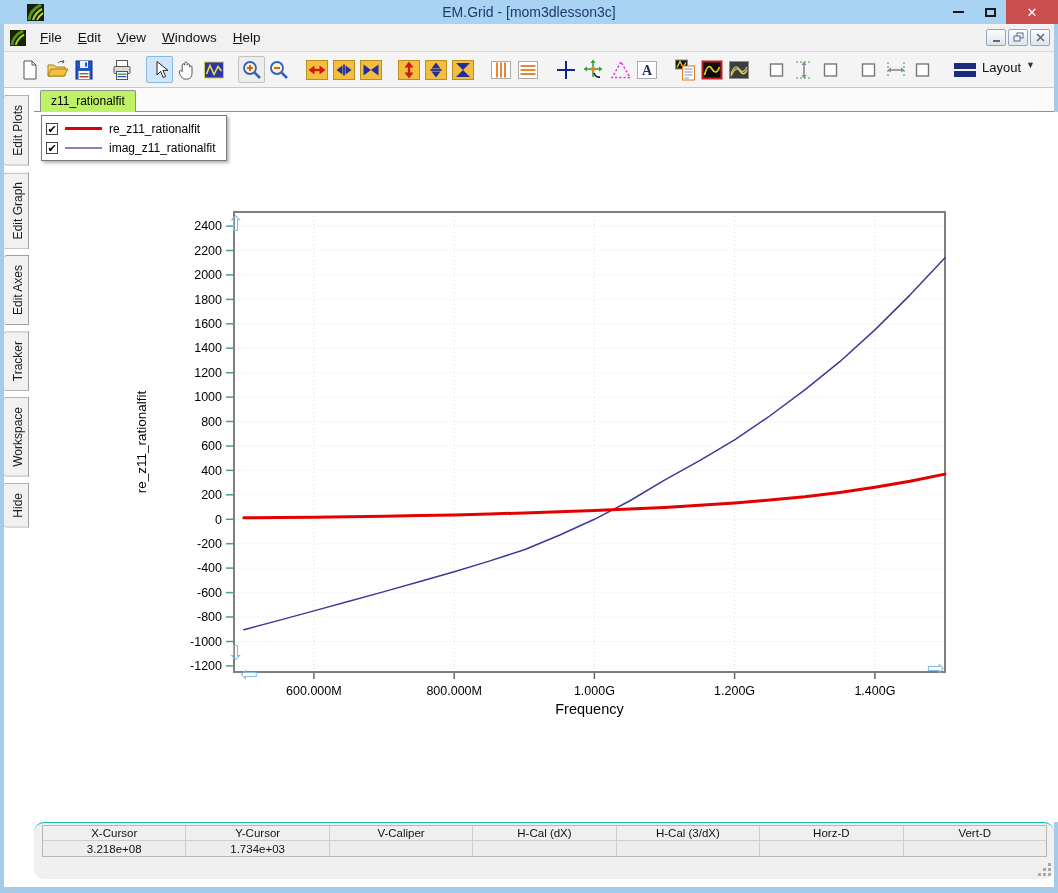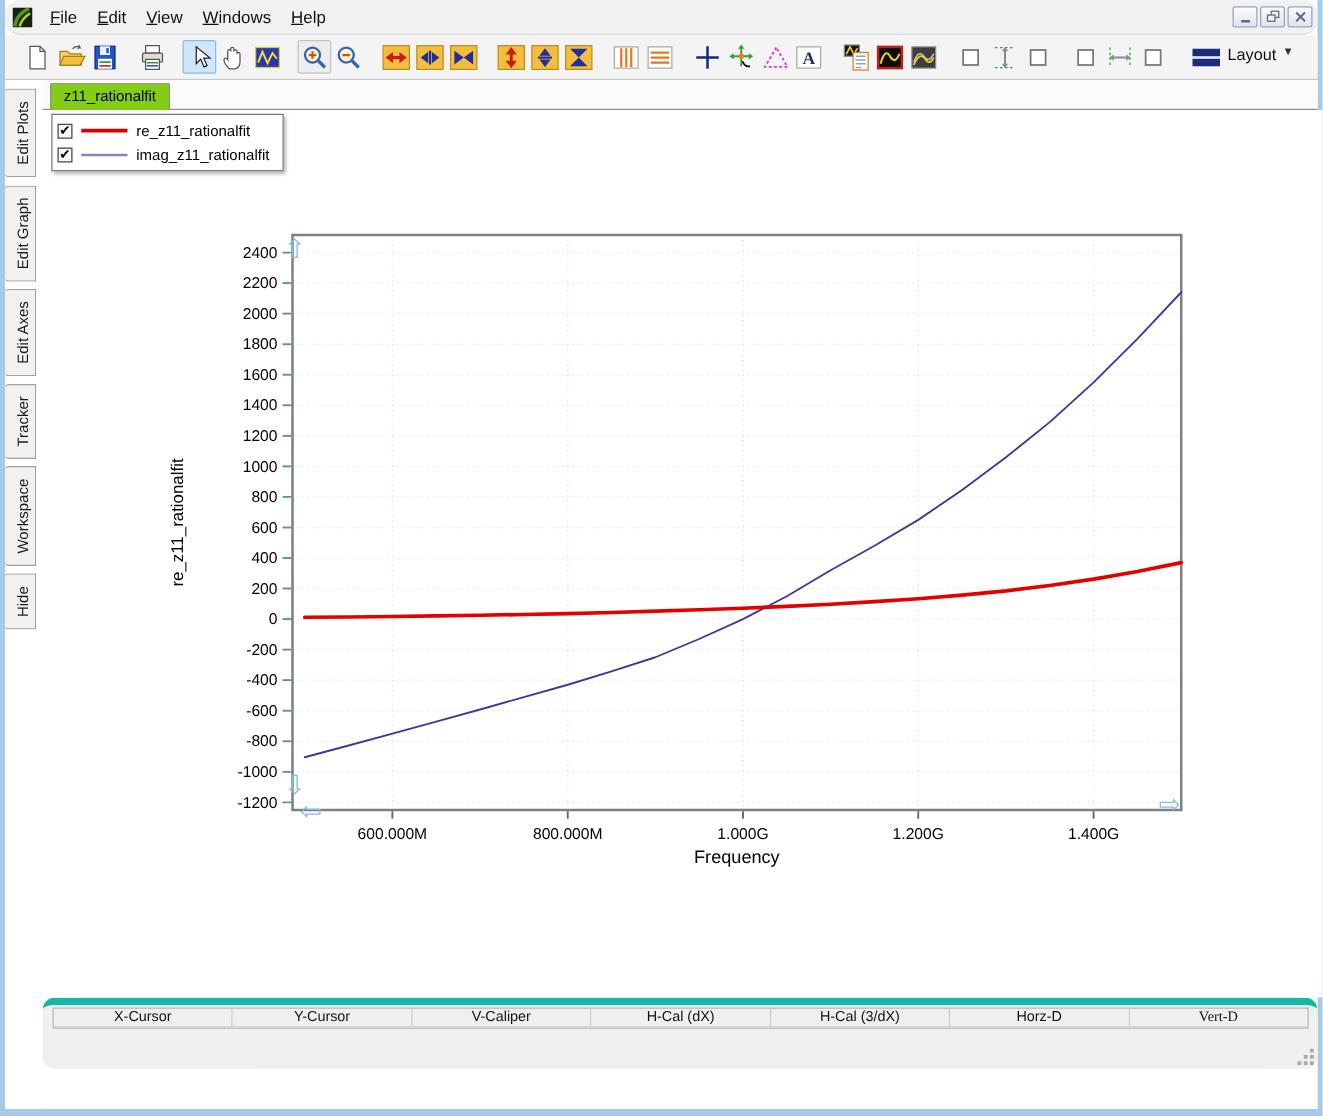--- a/index.html
+++ b/index.html
@@ -10,21 +10,21 @@
   .titlebar{height:24px;background:#a9d3f2;display:flex;align-items:center;position:relative;flex:0 0 auto;}
   .titlebar .app-ico{width:17px;height:17px;margin-left:27px;}
   .title-text{position:absolute;left:0;right:0;text-align:center;font-size:14px;color:#1e3a6e;}
   .win-btns{margin-left:auto;display:flex;align-items:stretch;height:24px;}
   .wb{display:flex;align-items:center;justify-content:center;width:32px;cursor:default;}
   .wb-min-glyph{width:11px;height:2px;background:#1a1a1a;}
   .wb-max-glyph{width:11px;height:9px;border:2px solid #1a1a1a;background:transparent;}
   .wb-close{width:52px;background:#c9504e;color:#fff;font-size:13px;}
   
   .app-body{flex:1;border-left:4px solid #a6cbe8;border-right:4px solid #a6cbe8;border-bottom:6px solid #a6cbe8;display:flex;flex-direction:column;min-height:0;}
-  .menubar{height:28px;background:#f1f1f1;border-bottom:1px solid #d9d9d9;display:flex;align-items:center;font-size:13.5px;color:#111;flex:0 0 auto;border-radius:12px;}
+  .menubar{height:28px;background:#f1f1f1;border-bottom:1px solid #d9d9d9;display:flex;align-items:center;font-size:13.5px;color:#111;flex:0 0 auto;}
   .menubar .app-ico{width:16px;height:16px;margin:0 6px 0 6px;}
   .menu-item{padding:3px 8px;}
   .menu-item u{text-decoration:underline;}
   .mdi-btns{margin-left:auto;display:flex;gap:2px;margin-right:4px;}
   .mdi-btn{width:20px;height:17px;border:1px solid #93a5bd;border-radius:2px;
     background:linear-gradient(#fdfdfd,#dde4ec);display:flex;align-items:center;justify-content:center;color:#5a6a80;}
   
   .toolbar{height:36px;background:#f4f4f4;border-bottom:1px solid #c9c9c9;display:flex;align-items:center;padding-left:12px;flex:0 0 auto;}
   .tb-group{display:flex;align-items:center;margin-right:11px;}
   .tb-btn{width:27px;height:27px;display:flex;align-items:center;justify-content:center;border:1px solid transparent;border-radius:2px;}
@@ -33,46 +33,66 @@
   .layout-btn{display:flex;gap:5px;font-size:13px;color:#111;padding:2px 6px;}
   .caret{font-size:9px;color:#333;}
   
   .content-row{display:flex;flex:1;min-height:0;background:#fff;}
   .sidebar{width:30px;flex:0 0 auto;padding-top:7px;display:flex;flex-direction:column;align-items:flex-start;gap:6px;background:#fff;}
   .side-tab{writing-mode:vertical-lr;transform:rotate(180deg);background:#f1f1f1;border:1px solid #9f9f9f;
     border-right:none;border-radius:0 3px 3px 0;font-size:12px;color:#1a1a1a;padding:9px 3px;width:25px;text-align:center;}
   .content-col{flex:1;display:flex;flex-direction:column;min-width:0;}
   .tabstrip{height:24px;border-bottom:1px solid #8f8f8f;display:flex;align-items:flex-end;padding-left:6px;background:#fbfbfb;flex:0 0 auto;}
   .tab{border:1px solid #8f8f8f;border-bottom:none;background:#f4f4f4;font-size:12px;padding:3px 10px 4px;position:relative;top:1px;border-radius:2px 2px 0 0;}
-  .tab.active{background:#84cc16;}
+  .tab.active{background:#bef264;}
   .plot-wrap{position:relative;height:710px;background:#fff;flex:0 0 auto;}
   .plot-wrap svg{position:absolute;left:0;top:0;}
   .legend{position:absolute;left:7px;top:3px;background:#fff;border:1px solid #7a7a7a;
     box-shadow:2px 2px 3px rgba(0,0,0,.3);padding:3px 10px 3px 4px;z-index:5;}
   .legend-row{display:flex;align-items:center;height:19px;gap:7px;}
   .chk{width:12px;height:12px;border:1px solid #444;background:#fff;display:flex;align-items:center;justify-content:center;font-size:11px;line-height:10px;color:#000;}
   .swatch{width:37px;height:0;border-top-style:solid;}
   .legend-label{font-size:12px;color:#000;}
   .pan-arrow{position:absolute;color:#84bce8;font-size:21px;line-height:1;z-index:4;user-select:none;}
   
-  .bottom-zone{height:57px;background:#f0f0f0;border-top:6px solid #14b8a6;flex:0 0 auto;position:relative;border-radius:10px;}
+  .bottom-zone{height:57px;background:#f0f0f0;border-top:1px solid #14b8a6;flex:0 0 auto;position:relative;border-radius:10px;}
   .status-table{margin:2px 7px 0 8px;border:1px solid #b7b7b7;background:#efefef;}
   .st-row{display:flex;height:15px;align-items:center;}
   .st-row.hdr{border-bottom:1px solid #cfcfcf;}
   .st-cell{flex:1;text-align:center;font-size:11.5px;color:#111;border-right:1px solid #cdcdcd;height:100%;display:flex;align-items:center;justify-content:center;}
-  .st-cell:last-child{border-right:none;font-family:Liberation Serif, serif;}
+  .st-cell:last-child{border-right:none;}
   .st-row.val .st-cell{background:#ededed;}
   .grip{position:absolute;right:3px;bottom:3px;width:12px;height:12px;}
   .grip i{position:absolute;width:3px;height:3px;background:#aaa;}
 </style>
 </head>
 <body>
 
 <div class="window">
 
+  <div class="titlebar">
+    <svg class="app-ico" viewBox="0 0 17 17">
+      <rect x="0" y="0" width="17" height="17" fill="#15230a"></rect>
+      <path d="M2 16 Q3 6 14 1" stroke="#5a8f1c" stroke-width="3" fill="none"></path>
+      <path d="M6 16 Q8 9 15 5" stroke="#a8cc28" stroke-width="2.2" fill="none"></path>
+      <path d="M10 16 Q12 12 16 9" stroke="#d8e84a" stroke-width="1.6" fill="none"></path>
+    </svg>
+    <div class="title-text">EM.Grid - [mom3dlesson3c]</div>
+    <div class="win-btns">
+      <div class="wb">
+          <div class="wb-min-glyph"></div>
+        </div>
+      <div class="wb">
+          <div class="wb-max-glyph"></div>
+        </div>
+      <div class="wb wb-close">
+          <span>✕</span>
+        </div>
+    </div>
+  </div>
 
   <div class="app-body">
 
     <div class="menubar">
       <svg class="app-ico" viewBox="0 0 17 17">
         <rect x="0" y="0" width="17" height="17" fill="#15230a"></rect>
         <path d="M2 16 Q3 6 14 1" stroke="#5a8f1c" stroke-width="3" fill="none"></path>
         <path d="M6 16 Q8 9 15 5" stroke="#a8cc28" stroke-width="2.2" fill="none"></path>
       </svg>
       <div id="menus" style="display:flex;">
@@ -468,20 +488,29 @@
           <div class="status-table">
             <div class="st-row hdr" id="st-hdr">
                 <div class="st-cell">X-Cursor</div>
                 <div class="st-cell">Y-Cursor</div>
                 <div class="st-cell">V-Caliper</div>
                 <div class="st-cell">H-Cal (dX)</div>
                 <div class="st-cell">H-Cal (3/dX)</div>
                 <div class="st-cell">Horz-D</div>
                 <div class="st-cell">Vert-D</div>
               </div>
+            <div class="st-row val" id="st-val">
+                <div class="st-cell">3.218e+08</div>
+                <div class="st-cell">1.734e+03</div>
+                <div class="st-cell"></div>
+                <div class="st-cell"></div>
+                <div class="st-cell"></div>
+                <div class="st-cell"></div>
+                <div class="st-cell"></div>
+              </div>
           </div>
           <div class="grip">
             <i style="right:0;bottom:0;"></i>
               <i style="right:5px;bottom:0;"></i>
               <i style="right:10px;bottom:0;"></i>
             <i style="right:0;bottom:5px;"></i>
               <i style="right:5px;bottom:5px;"></i>
               <i style="right:0;bottom:10px;"></i>
           </div>
         </div>

